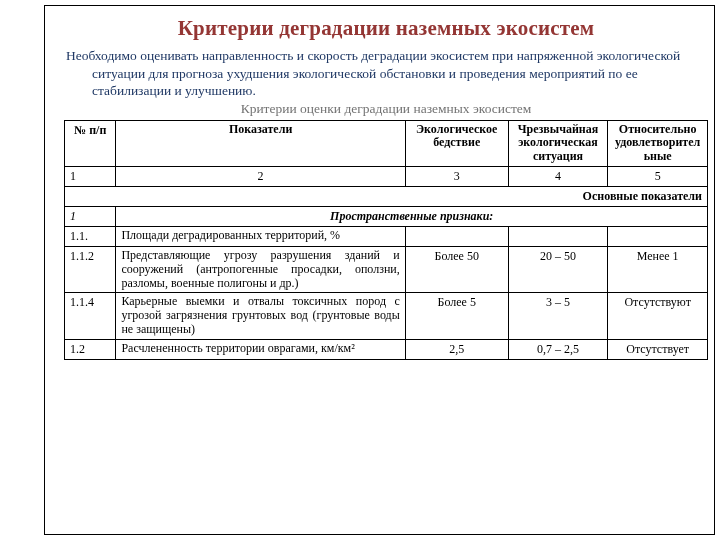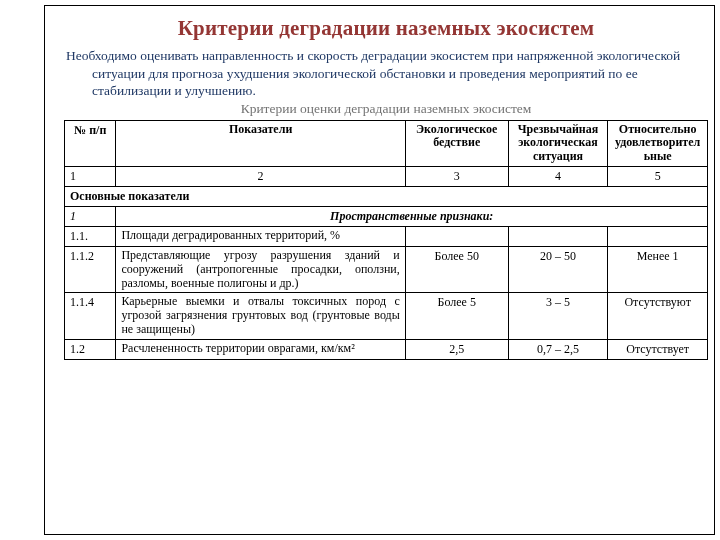--- a/index.html
+++ b/index.html
@@ -76,21 +76,21 @@
     vertical-align: middle;
   }
   td.numline {
     text-align: left;
     padding-left: 6px;
   }
   td.numline-c {
     text-align: center;
   }
   td.section {
-    text-align: left;
+    text-align: right;
     font-weight: bold;
     padding: 1px 4px;
   }
   td.sub-num {
     font-style: italic;
     text-align: left;
     padding-left: 10px;
   }
   td.sub-label {
     font-style: italic;

